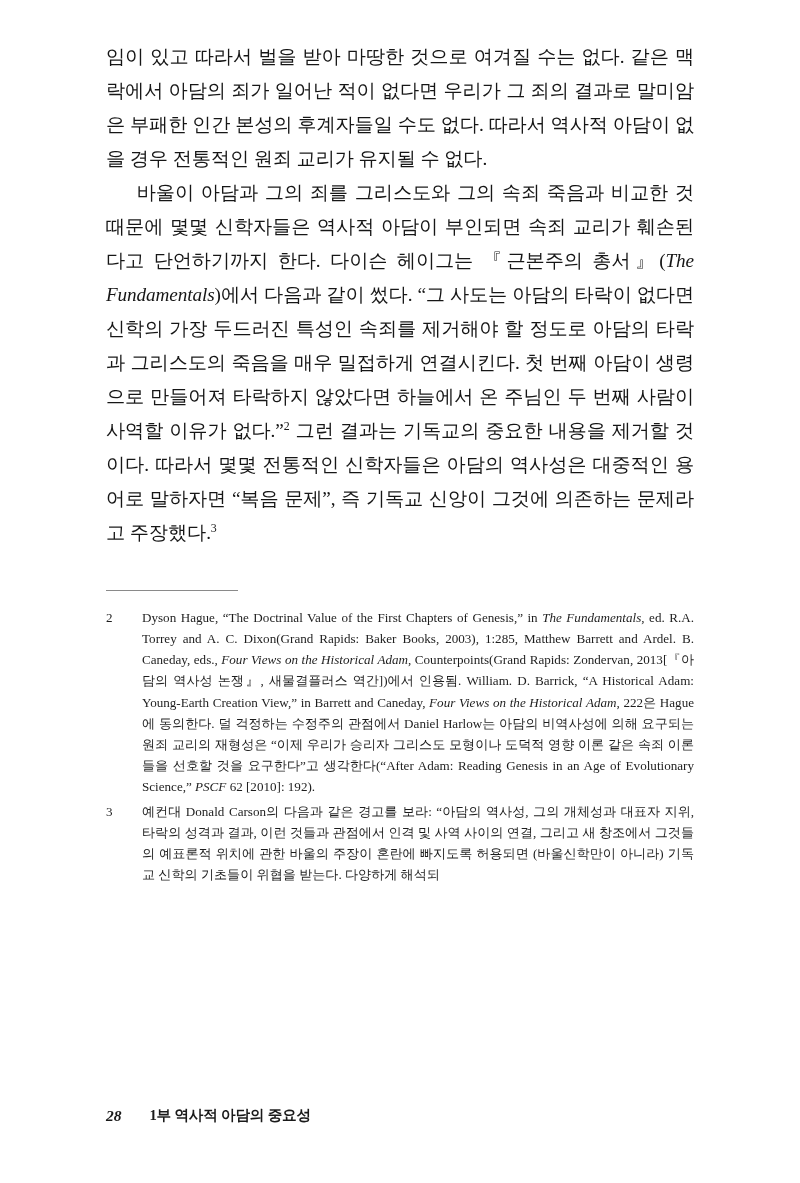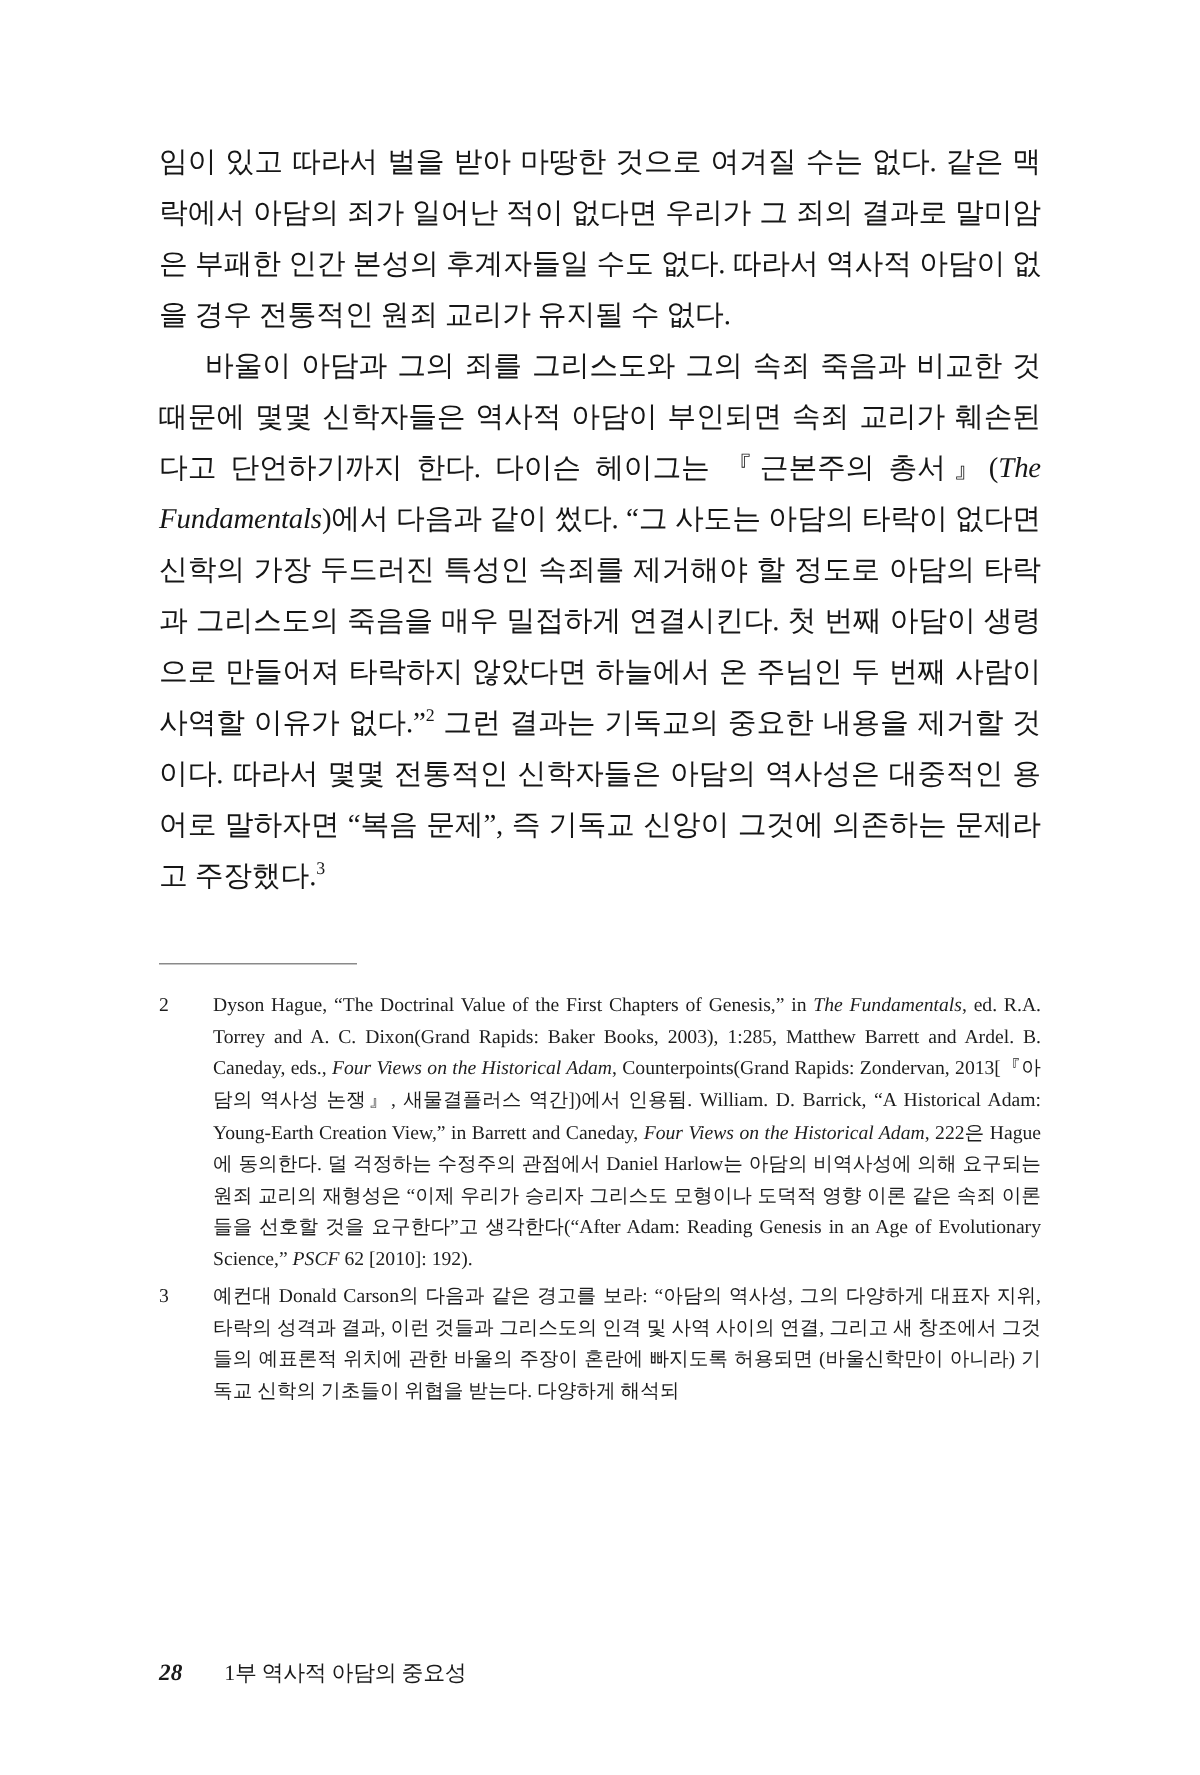--- a/index.html
+++ b/index.html
@@ -14,21 +14,21 @@
     color: #1a1a1a;
     position: relative;
     overflow: hidden;
   }
   .page {
     position: absolute;
     left: 0; top: 0;
     width: 800px;
     height: 1183px;
     box-sizing: border-box;
-    padding: 92px 106px 0 106px;
+    padding: 40px 106px 0 106px;
   }
   .body-text {
     font-size: 19.2px;
     line-height: 1.77;
     text-align: justify;
     text-justify: inter-character;
     letter-spacing: -0.1px;
     color: #161616;
   }
   .body-text p {
@@ -78,21 +78,21 @@
     align-items: center;
     font-size: 14.6px;
   }
   .folio {
     font-weight: bold;
     font-style: italic;
     margin-right: 28px;
     font-size: 15.5px;
   }
   .running-head {
-    font-weight: normal;
+    font-weight: bold;
     letter-spacing: -0.2px;
   }
 </style>
 </head>
 <body>
 
 <div class="page">
 
   <div class="body-text">
     <p class=""><span>임이 있고 따라서 벌을 받아 마땅한 것으로 여겨질 수는 없다. 같은 맥락에서 아담의 죄가 일어난 적이 없다면 우리가 그 죄의 결과로 말미암은 부패한 인간 본성의 후계자들일 수도 없다. 따라서 역사적 아담이 없을 경우 전통적인 원죄 교리가 유지될 수 없다.</span></p>
@@ -101,21 +101,21 @@
 
   <div class="notes-rule"></div>
 
   <div class="footnotes">
     <div class="fn">
       <div class="fn-num">2</div>
       <div class="fn-body"><span>Dyson Hague, “The Doctrinal Value of the First Chapters of Genesis,” in </span><span class="italic">The Fundamentals</span><span>, ed. R.A. Torrey and A. C. Dixon(Grand Rapids: Baker Books, 2003), 1:285, Matthew Barrett and Ardel. B. Caneday, eds., </span><span class="italic">Four Views on the Historical Adam</span><span>, Counterpoints(Grand Rapids: Zondervan, 2013[『아담의 역사성 논쟁』, 새물결플러스 역간])에서 인용됨. William. D. Barrick, “A Historical Adam: Young-Earth Creation View,” in Barrett and Caneday, </span><span class="italic">Four Views on the Historical Adam</span><span>, 222은 Hague에 동의한다. 덜 걱정하는 수정주의 관점에서 Daniel Harlow는 아담의 비역사성에 의해 요구되는 원죄 교리의 재형성은 “이제 우리가 승리자 그리스도 모형이나 도덕적 영향 이론 같은 속죄 이론들을 선호할 것을 요구한다”고 생각한다(“After Adam: Reading Genesis in an Age of Evolutionary Science,” </span><span class="italic">PSCF</span><span> 62 [2010]: 192).</span></div>
     </div>
     <div class="fn">
       <div class="fn-num">3</div>
-      <div class="fn-body"><span>예컨대 Donald Carson의 다음과 같은 경고를 보라: “아담의 역사성, 그의 다양하게 대표자 지위, 타락의 성격과 결과, 이런 것들과 그리스도의 인격 및 사역 사이의 연결, 그리고 새 창조에서 그것들의 예표론적 위치에 관한 바울의 주장이 혼란에 빠지도록 허용되면 (바울신학만이 아니라) 기독교 신학의 기초들이 위협을 받는다. 다양하게 해석되</span></div>
+      <div class="fn-body"><span>예컨대 Donald Carson의 다음과 같은 경고를 보라: “아담의 역사성, 그의 개체성과 대표자 지위, 타락의 성격과 결과, 이런 것들과 관점에서 인격 및 사역 사이의 연결, 그리고 새 창조에서 그것들의 예표론적 위치에 관한 바울의 주장이 혼란에 빠지도록 허용되면 (바울신학만이 아니라) 기독교 신학의 기초들이 위협을 받는다. 다양하게 해석되</span></div>
     </div>
   </div>
 
   <div class="footer">
     <span class="folio">28</span>
     <span class="running-head">1부 역사적 아담의 중요성</span>
   </div>
 
 </div>
 

